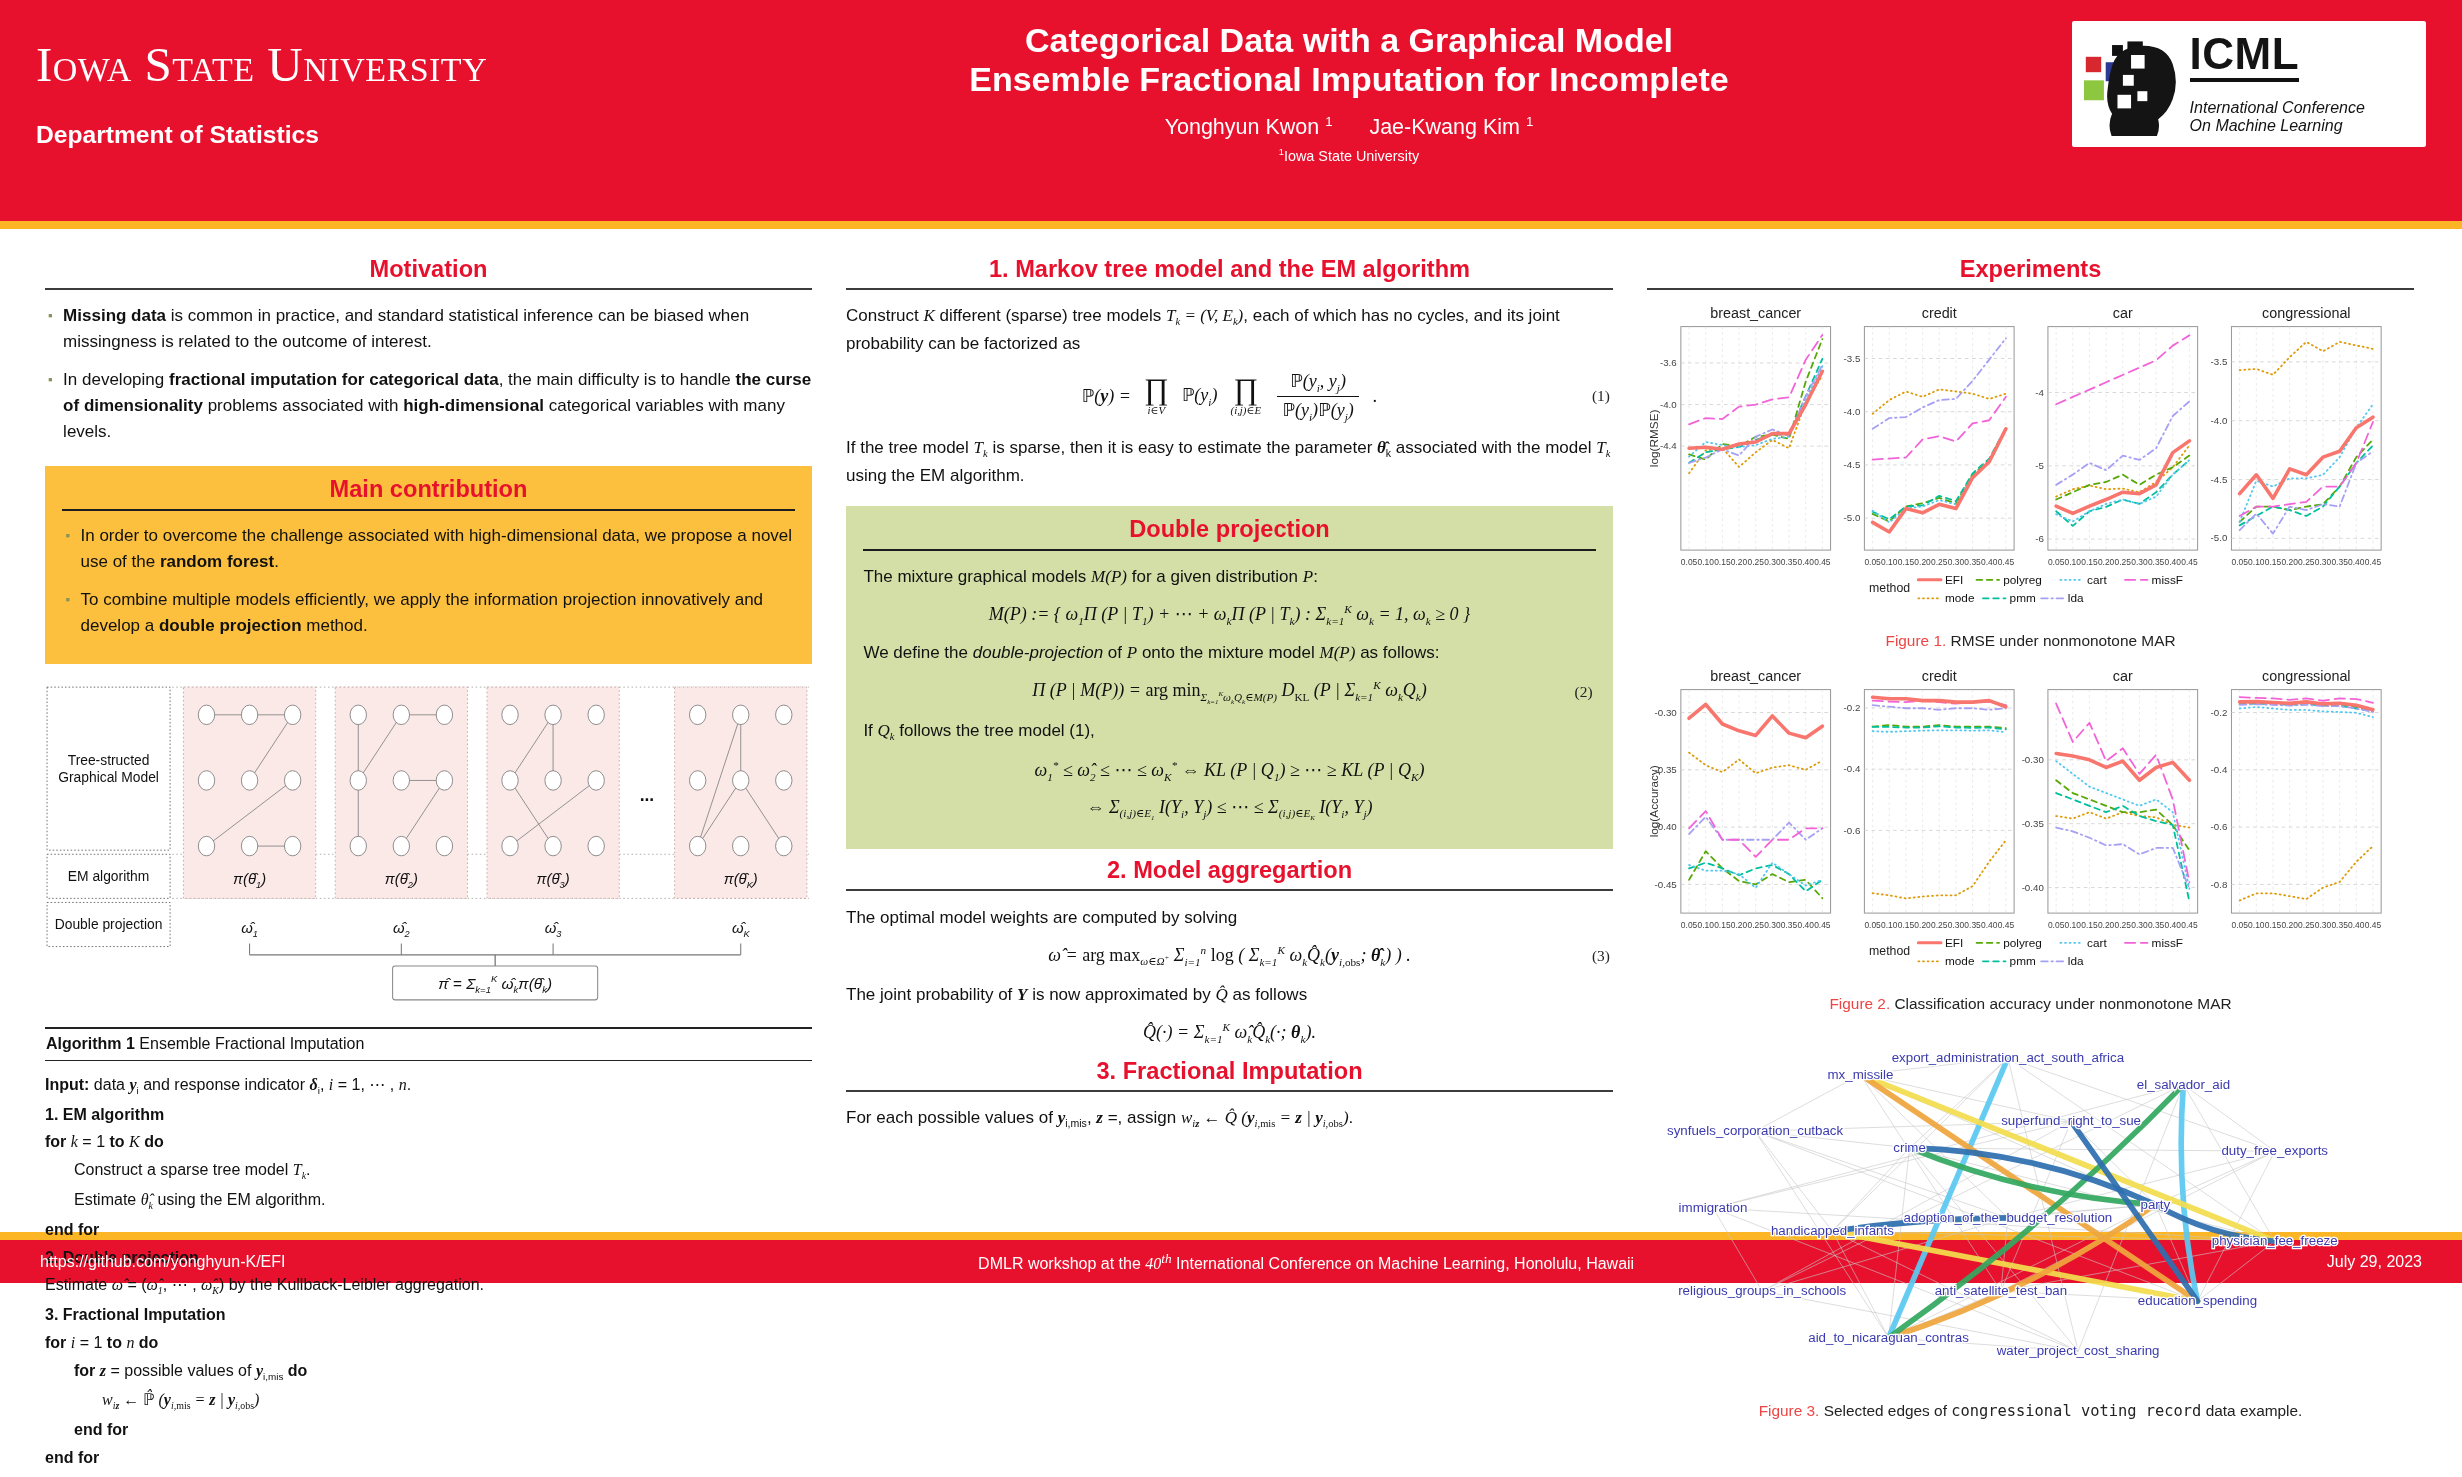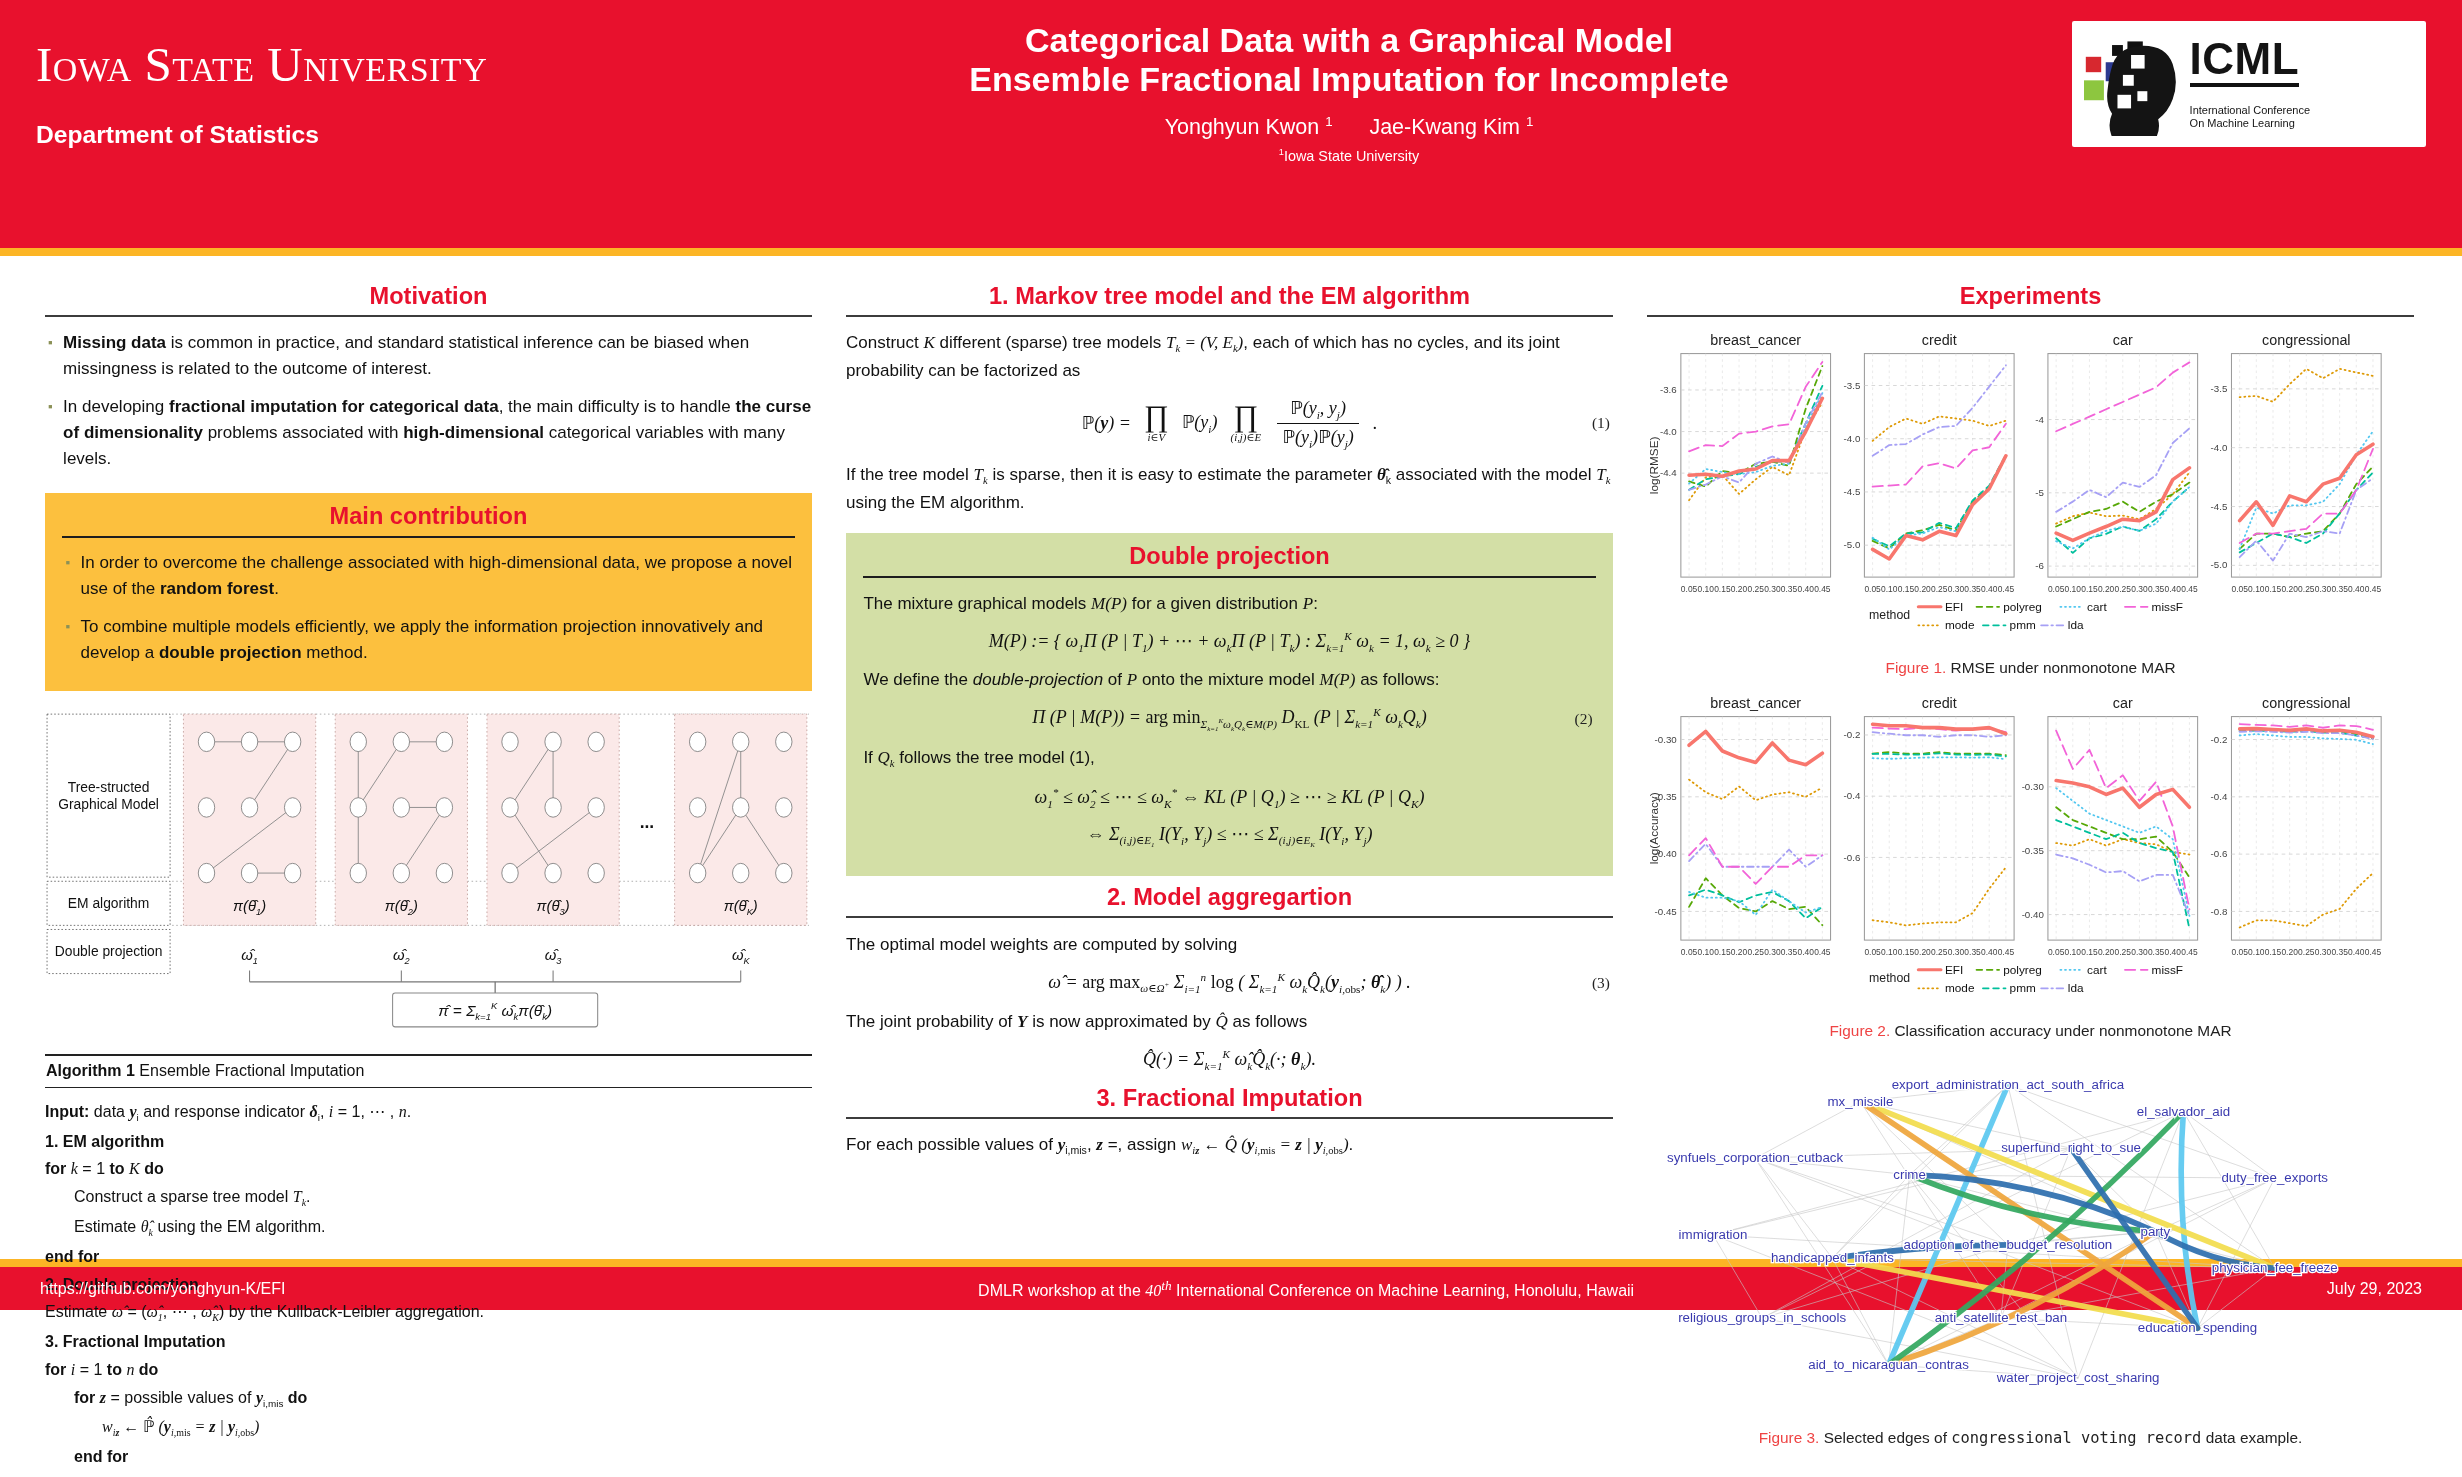--- a/index.html
+++ b/index.html
@@ -1,32 +1,32 @@
 <!DOCTYPE html>
 <html style="font-size:8.2px"><head>
 <meta charset="utf-8">
 <style>
   html,body{margin:0;padding:0;background:#fff;}
   body{width:2462px;height:1477px;overflow:hidden;font-family:"Liberation Sans","DejaVu Sans",sans-serif;color:#1a1a1a;}
   
-  .header{height:248px;background:#e8112d;color:#fff;display:flex;align-items:flex-start;padding:0 36px;box-sizing:border-box;}
+  .header{height:221px;background:#e8112d;color:#fff;display:flex;align-items:flex-start;padding:0 36px;box-sizing:border-box;}
   .isu{width:590px;padding-top:40px;flex:none;}
   .isu-wordmark{font-family:"Liberation Serif","DejaVu Serif",serif;font-variant:small-caps;font-size:49px;line-height:1;letter-spacing:0.5px;}
   .isu-dept{font-size:24.6px;font-weight:bold;margin-top:32px;}
   .titleblock{flex:1;text-align:center;padding-top:20.5px;}
   .poster-title{font-size:34px;font-weight:bold;line-height:1.16;}
   .authors{margin-top:14.4px;font-size:21.5px;}
   .authors .author{margin:0 15.4px;}
   .authors sup{font-size:13.3px;}
   .affil{margin-top:7.2px;font-size:14.4px;}
   .affil sup{font-size:9.2px;}
   .icml-card{flex:none;width:354px;height:126px;background:#fff;color:#141414;margin-top:20.5px;border-radius:2.1px;display:flex;align-items:center;gap:10.3px;padding:6.2px 12.3px;box-sizing:border-box;}
   .icml-head{width:95px;height:105px;flex:none;}
   .icml-acronym{font-size:44px;font-weight:bold;letter-spacing:0.5px;line-height:1;border-bottom:4.1px solid #111;padding-bottom:2.1px;display:inline-block;}
-  .icml-sub{font-size:11px;margin-top:17px;line-height:1.15;}
+  .icml-sub{font-size:16px;margin-top:17px;line-height:1.15;font-style:italic;}
   .gold{height:8.2px;background:#fcb525;}
   
   .main{height:1003px;box-sizing:border-box;padding:18.5px 45px 0;display:flex;gap:34px;}
   .col{width:767px;flex:none;}
   .sec-head{color:#e8112d;font-size:23.6px;font-weight:bold;text-align:center;margin:8.2px 0 5.1px;}
   .sec-rule{border:0;border-top:2.1px solid #3c3c3c;margin:0 0 13.3px;}
   .bullet{display:flex;margin:12.3px 0;}
   .bullet .mark{color:#8b9157;font-size:13.3px;line-height:26px;margin:0 10.3px 0 3.1px;flex:none;}
   .bullet .txt{font-size:17px;line-height:1.52;color:#111;}
   .box-orange{background:#fcc03e;padding:2.1px 17.4px 13.3px;margin-top:21.5px;}

